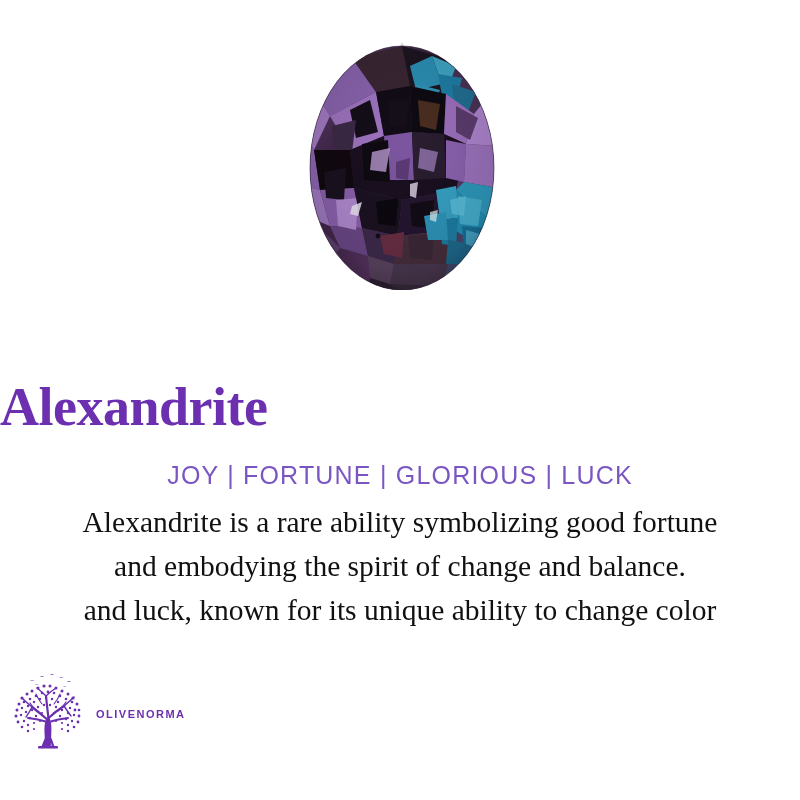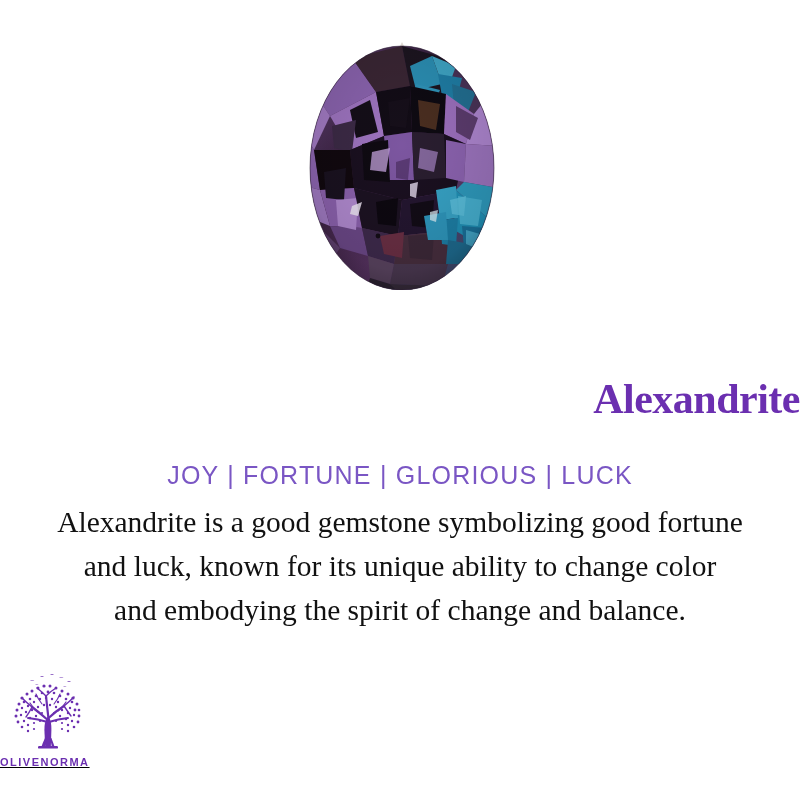--- a/index.html
+++ b/index.html
@@ -31,24 +31,24 @@
     height: 250px;
   }
   .gem-svg { display: block; width: 192px; height: 250px; }
 
   
   .title {
     position: absolute;
     left: 0;
     right: 0;
     top: 336px;
-    text-align: right;
+    text-align: left;
     font-family: "Liberation Serif", "DejaVu Serif", serif;
     font-weight: 700;
-    font-size: 42px;
+    font-size: 54px;
     line-height: 70px;
     letter-spacing: -0.5px;
     color: #6B2FB0;
     white-space: nowrap;
   }
 
   
   .subtitle {
     position: absolute;
     left: 0;
@@ -79,23 +79,21 @@
   }
   .description .ln { display: block; white-space: nowrap; }
 
   
   .logo {
     position: absolute;
     left: 0;
     right: 0;
     top: 672px;
     display: flex;
-    flex-direction: column;
-    align-items: flex-start;
-    text-decoration: underline;
+    align-items: center;
   }
   .logo-mark { display: block; width: 96px; height: 82px; }
   .logo-text {
     margin-top: 2px;
     font-family: "Liberation Sans", "DejaVu Sans", sans-serif;
     font-weight: 700;
     font-size: 11px;
     letter-spacing: 1.5px;
     color: #6B2FB0;
     white-space: nowrap;
@@ -216,23 +214,23 @@
 
       <ellipse cx="96" cy="128" rx="92" ry="122" fill="none" stroke="#2B1E33" stroke-width="1" opacity="0.55"></ellipse>
     </svg>
   </div>
 
   <h1 class="title">Alexandrite</h1>
 
   <div class="subtitle">JOY | FORTUNE | GLORIOUS | LUCK</div>
 
   <div class="description">
-    <span class="ln">Alexandrite is a good gemstone symbolizing good fortune</span>
+    <span class="ln">Alexandrite is a rare ability symbolizing good fortune</span>
+    <span class="ln">and embodying the spirit of change and balance.</span>
     <span class="ln">and luck, known for its unique ability to change color</span>
-    <span class="ln">and embodying the spirit of change and balance.</span>
   </div>
 
   <div class="logo">
     <svg class="logo-mark" viewBox="0 0 96 82" xmlns="http://www.w3.org/2000/svg">
       <g fill="#6B2FB0">
 
         <path d="M45.2 76 L44.4 58 Q44.2 50 47.8 44 L48.8 44 Q51.6 50 51.4 58 L50.8 76 Z"></path>
         <path d="M41 76 Q43 70 45 66 L47 66 Q45 71 44.6 76 Z"></path>
         <path d="M55 76 Q53 70 51.4 66 L49.6 66 Q51.4 71 52 76 Z"></path>
         <rect x="38" y="74" width="20" height="2.6" rx="1.2"></rect>

